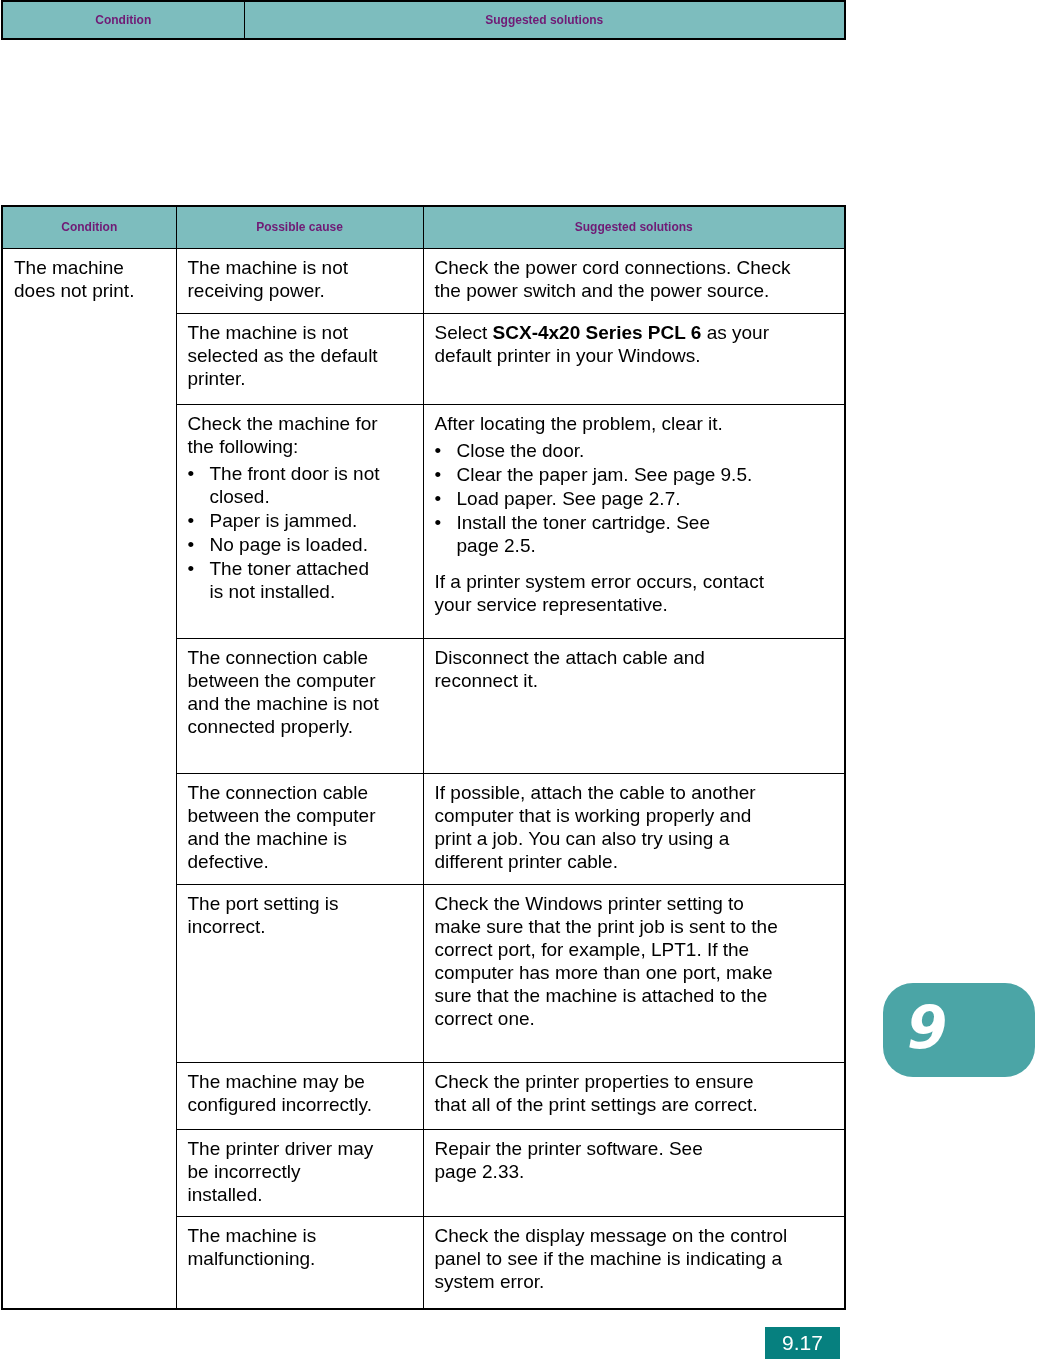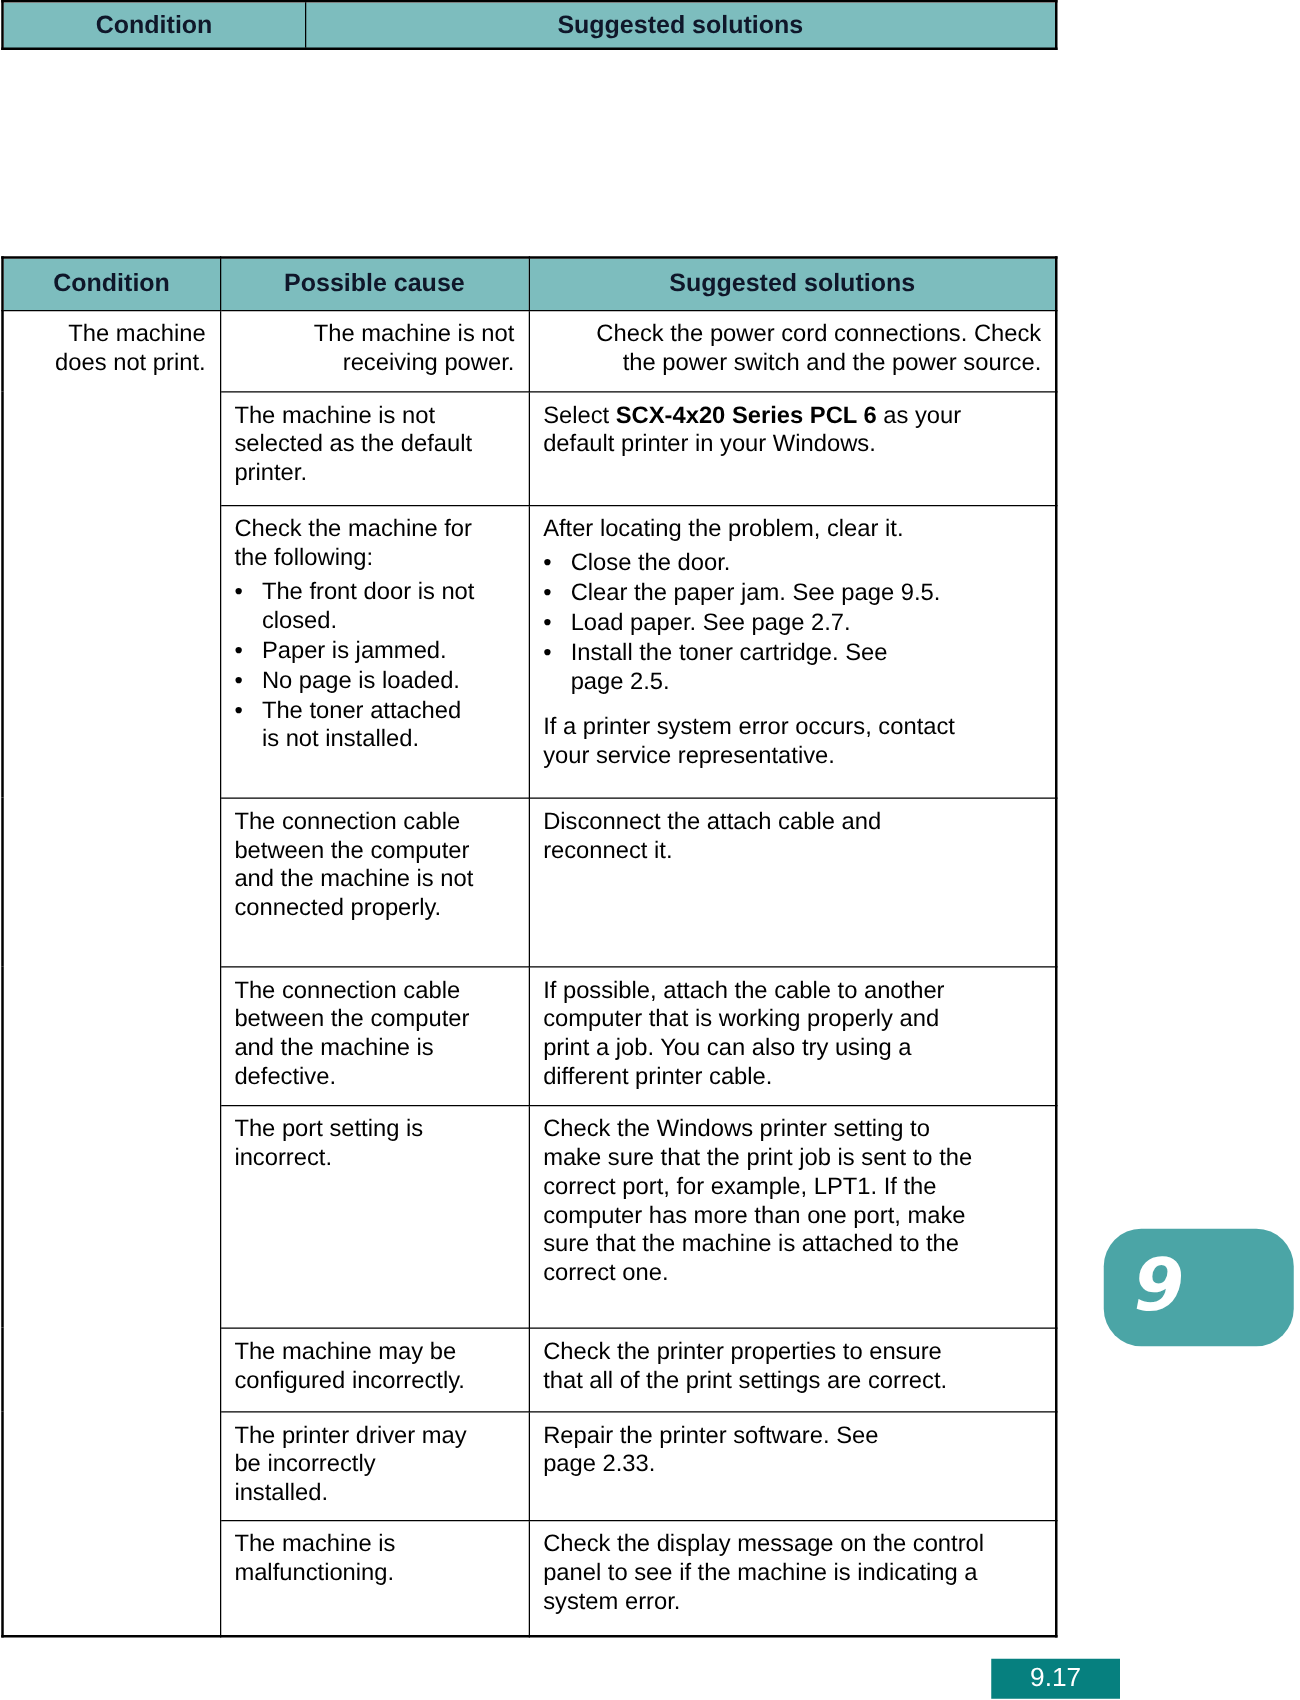--- a/index.html
+++ b/index.html
@@ -24,23 +24,23 @@
     border: 1px solid #000000;
     vertical-align: top;
     font-size: 19px;
     line-height: 23px;
     padding: 7px 11px 8px 11px;
     overflow: hidden;
   }
   table.doc-table { border: 2px solid #000000; }
   table.doc-table th {
     background: #7DBDBE;
-    color: #0f172a;
+    color: #701a75;
     font-weight: bold;
-    font-size: 20px;
+    font-size: 12px;
     text-align: center;
     vertical-align: middle;
     padding: 4px 6px;
   }
   .t { white-space: pre-line; }
   .b { font-weight: bold; }
 
   
   #envelope-table { left: 1px; top: 0; width: 845px; }
   #envelope-table col.c1 { width: 242px; }
@@ -58,21 +58,21 @@
     font-weight: bold;
     letter-spacing: 0px;
   }
 
   
   #printing-table { left: 1px; top: 205px; width: 845px; }
   #printing-table col.c1 { width: 174px; }
   #printing-table col.c2 { width: 247px; }
   #printing-table col.c3 { width: 422px; }
   #printing-table tr.hdr { height: 42px; }
-  #printing-table tr.r1 { height: 65px; text-align: right; }
+  #printing-table tr.r1 { height: 65px; }
   #printing-table tr.r2 { height: 91px; }
   #printing-table tr.r3 { height: 234px; }
   #printing-table tr.r4 { height: 135px; }
   #printing-table tr.r5 { height: 111px; }
   #printing-table tr.r6 { height: 178px; }
   #printing-table tr.r7 { height: 67px; }
   #printing-table tr.r8 { height: 87px; }
   #printing-table tr.r9 { height: 93px; padding-left: 24px; }
 
   .intro { margin: 0 0 4px 0; }
@@ -109,23 +109,23 @@
     right: 253px;
     top: 1384px;
     font-size: 16px;
     letter-spacing: 0.5px;
     white-space: nowrap;
     display: inline-block;
   }
   .footer-section::first-letter { font-size: 21px; }
   .footer-page-badge {
     position: absolute;
-    left: 793px;
+    left: 765px;
     top: 1327px;
-    width: 103px;
+    width: 75px;
     height: 32px;
     background: #06807F;
     color: #ffffff;
     font-size: 21px;
     display: flex;
     align-items: center;
     justify-content: center;
   }
 </style>
 </head>

